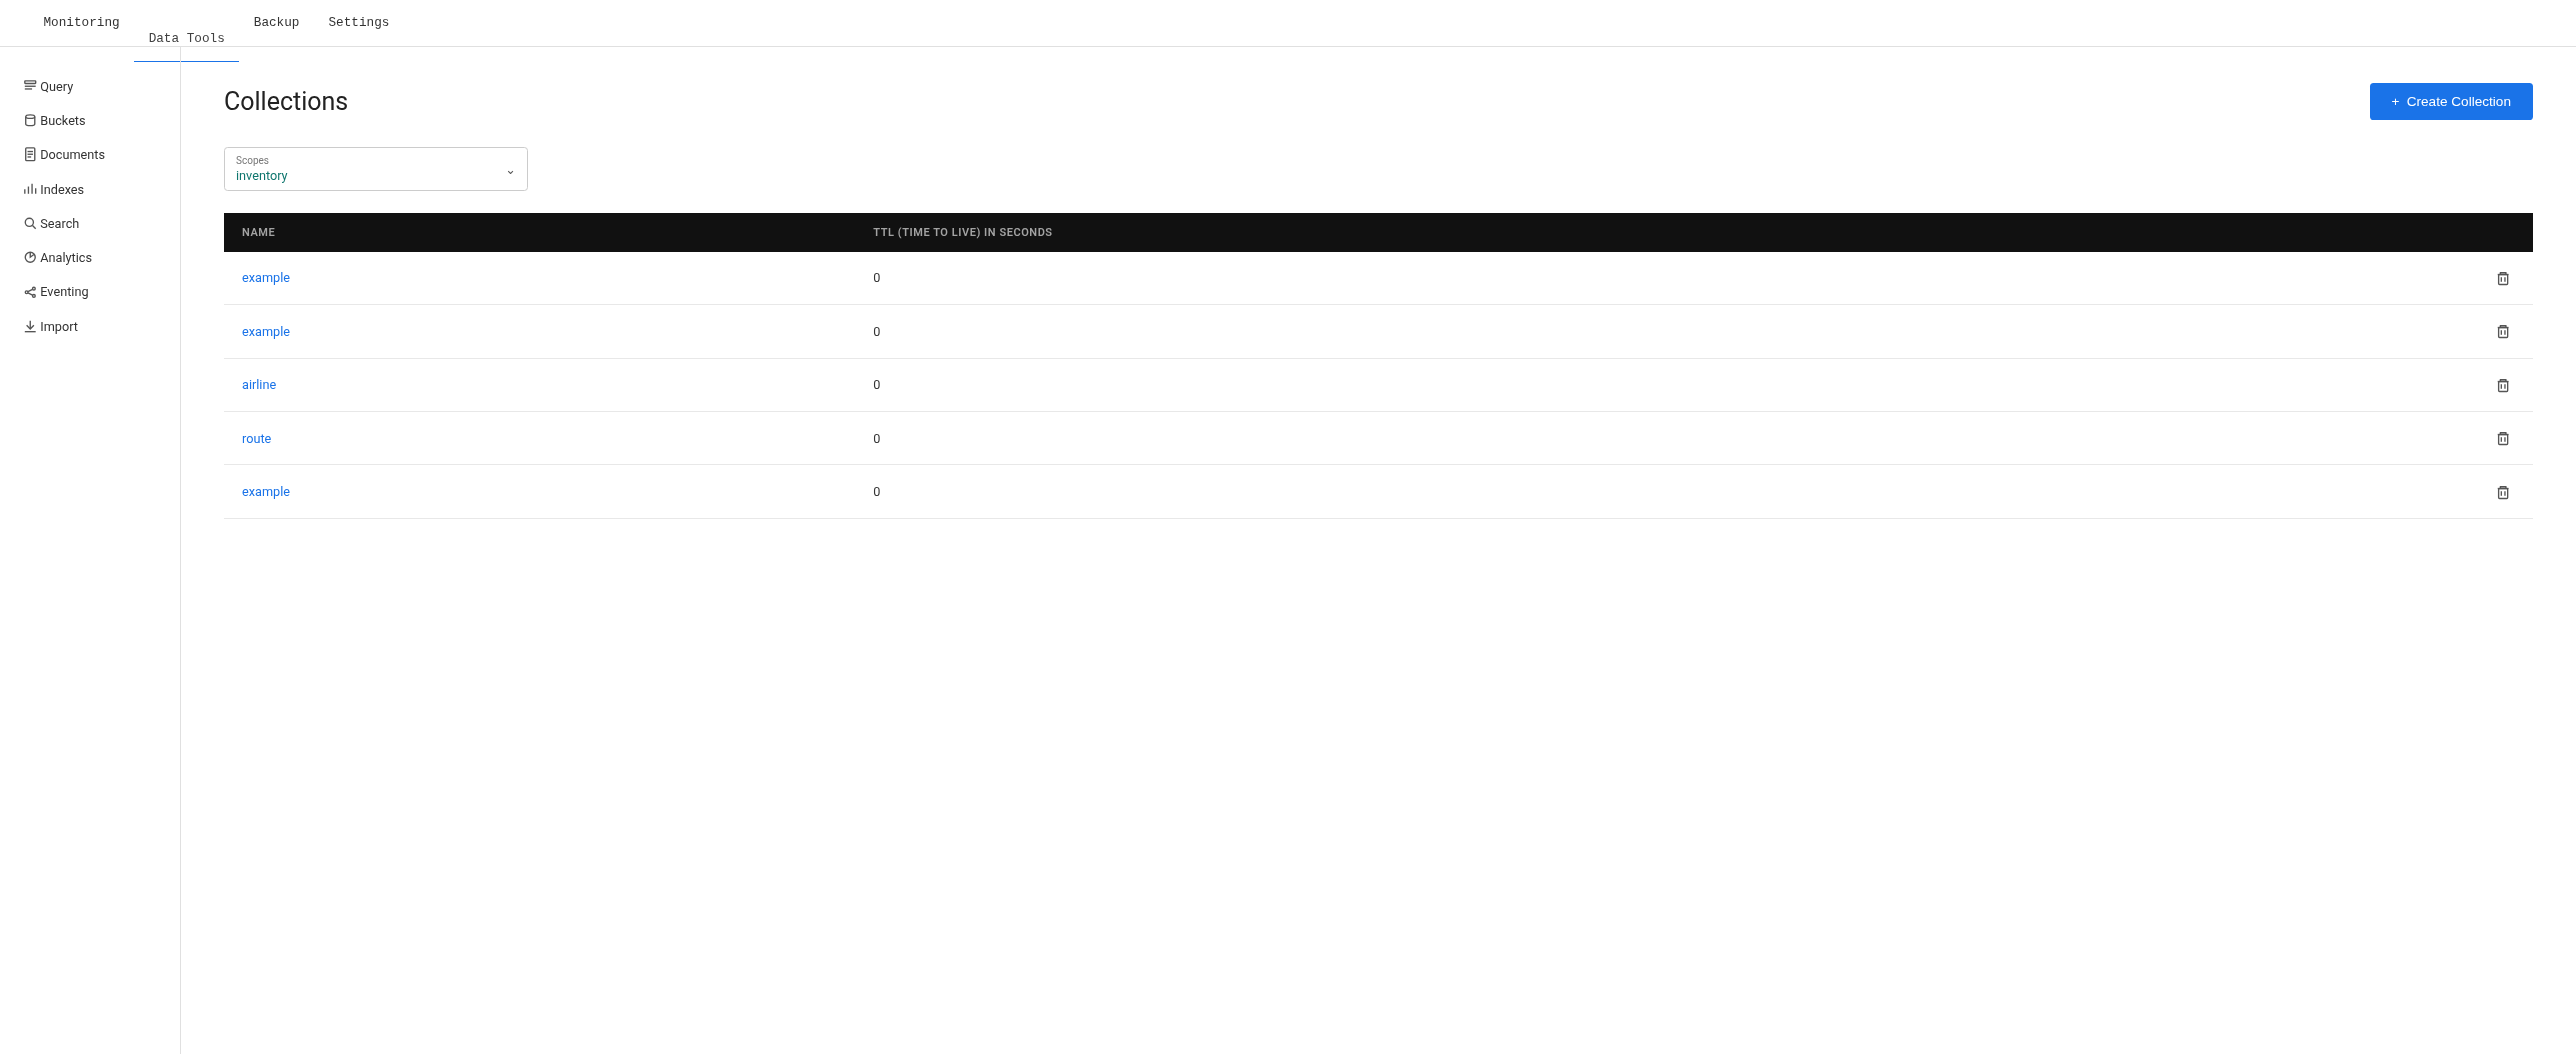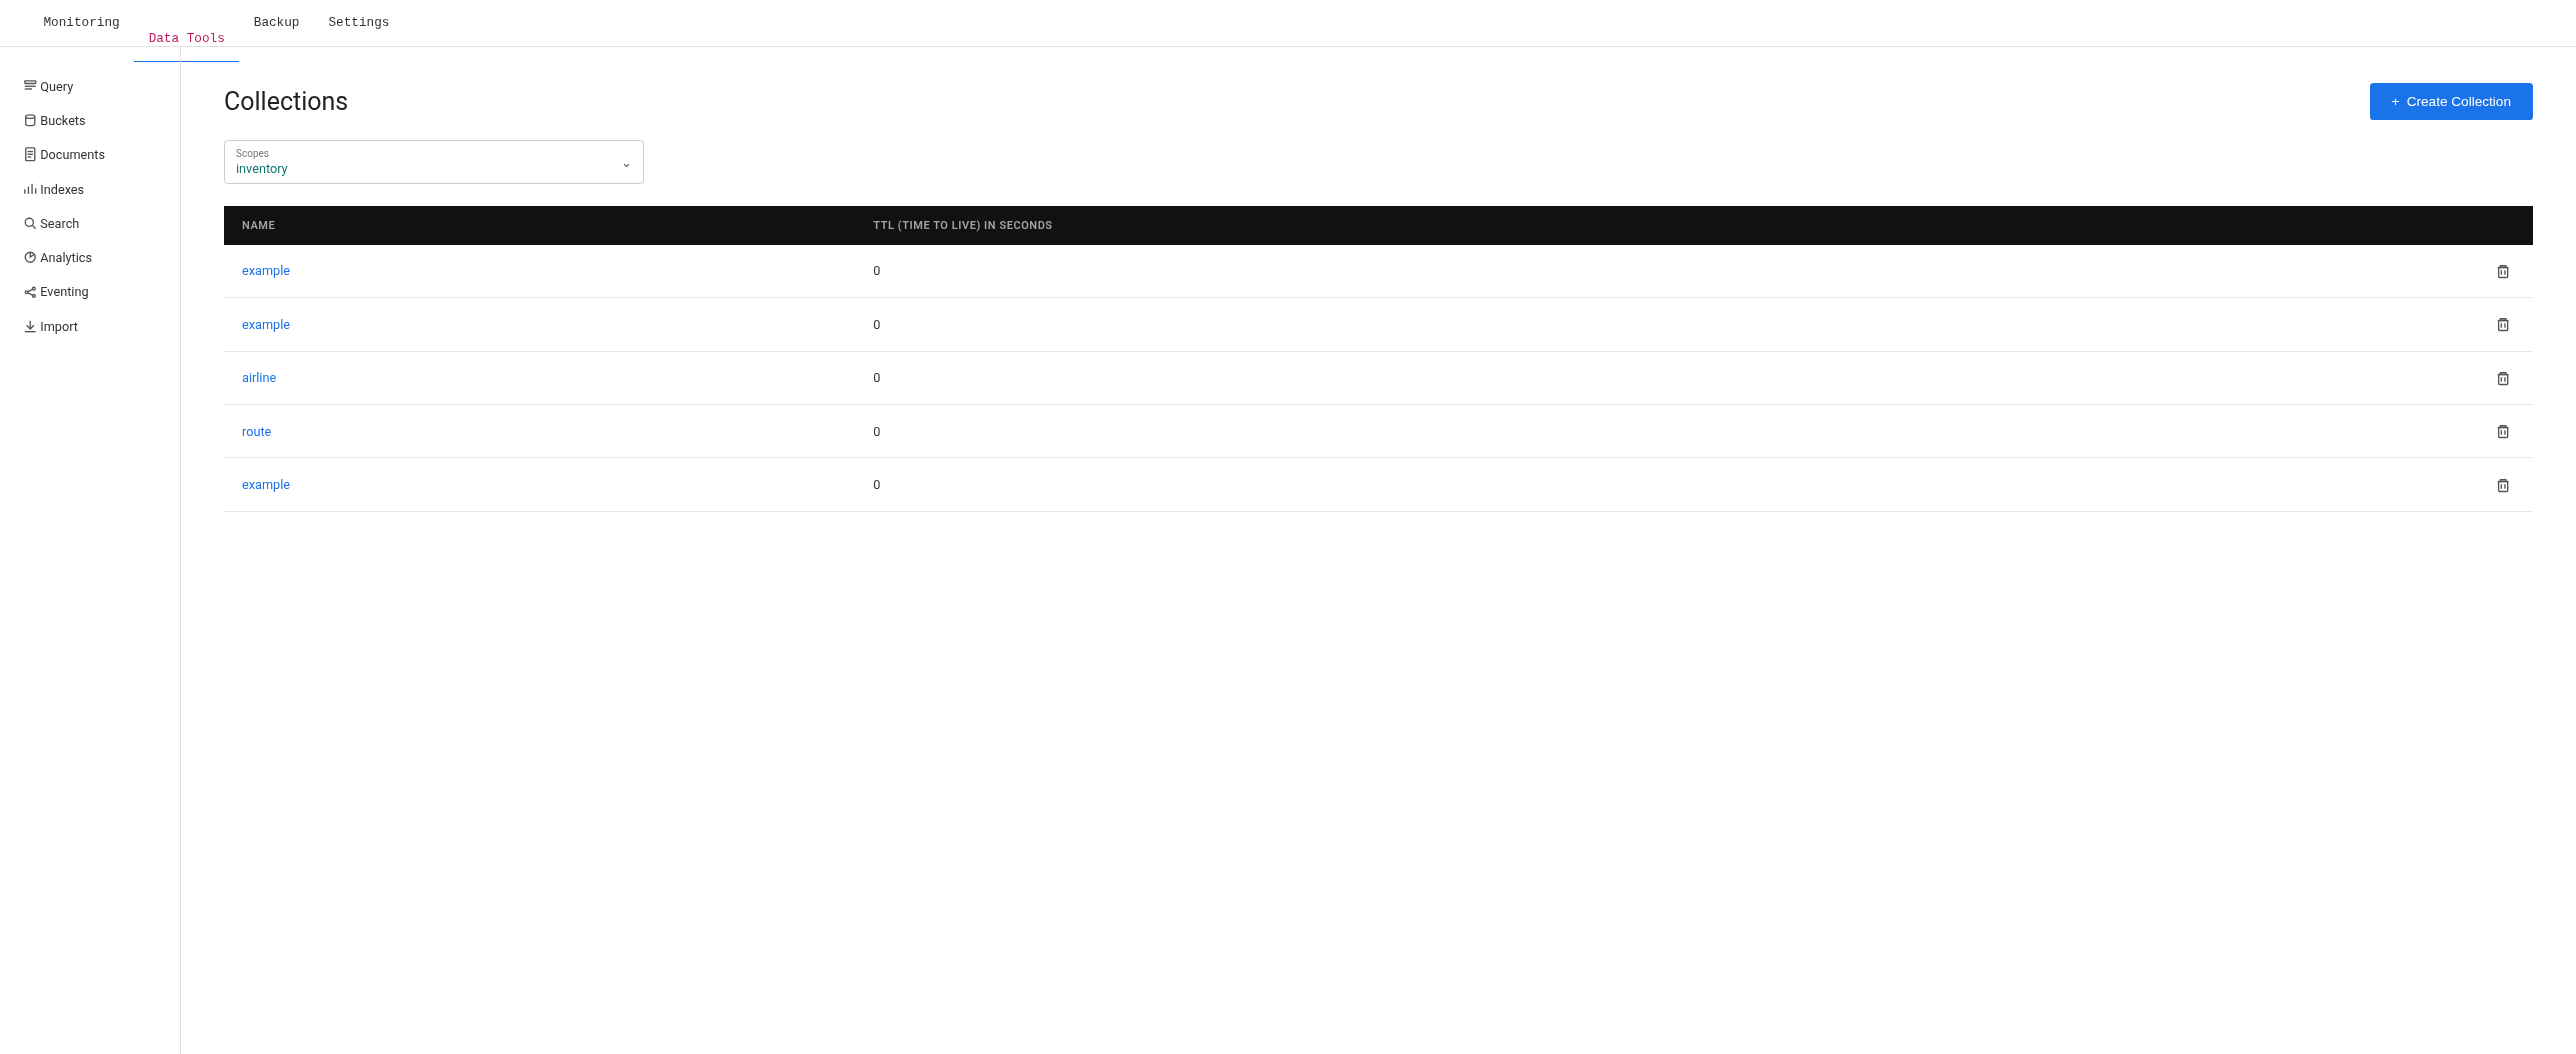--- a/index.html
+++ b/index.html
@@ -20,21 +20,21 @@
       height: 100%;
       display: flex;
       align-items: center;
       cursor: pointer;
       font-size: 12.7px;
       color: #333;
       border-bottom: 1.8px solid transparent;
       margin-bottom: -0.9px;
     }
     .top-nav-item.active {
-      color: #be185d;
+      color: #404040;
       border-bottom: 1.8px solid #1a73e8;
       font-weight: 500;
       margin-top: 31px;
     }
 
     
     .layout {
       display: flex;
       height: calc(100vh - 47px);
     }
@@ -70,21 +70,21 @@
       flex: 1;
       padding: 36px 43px;
       overflow-y: auto;
     }
 
     
     .page-header {
       display: flex;
       align-items: center;
       justify-content: space-between;
-      margin-bottom: 20px;
+      margin-bottom: 27px;
     }
     .page-title {
       font-size: 25px;
       font-weight: 400;
       color: #222;
     }
     .create-btn {
       display: flex;
       align-items: center;
       gap: 7.2px;
@@ -97,21 +97,21 @@
       font-weight: 500;
       cursor: pointer;
     }
 
     
     .scopes-container {
       margin-bottom: 22px;
     }
     .scopes-select-wrapper {
       position: relative;
-      width: 420px;
+      width: 304px;
       border: 0.9px solid #ccc;
       border-radius: 3.6px;
       padding: 7.2px 11px;
       background: #fff;
       cursor: pointer;
     }
     .scopes-label {
       font-size: 10px;
       color: #777;
       margin-bottom: 1.8px;

